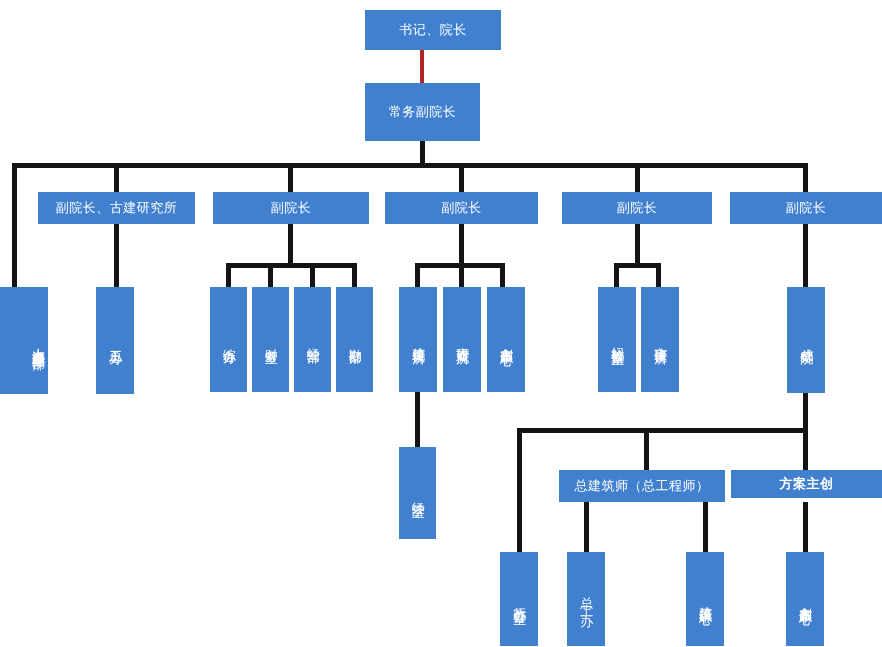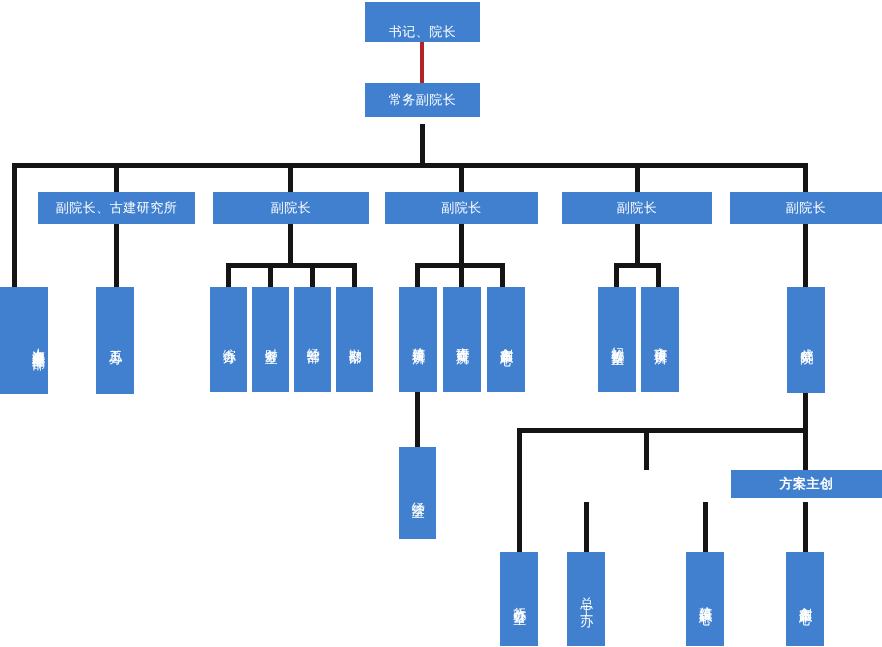--- a/index.html
+++ b/index.html
@@ -112,25 +112,25 @@
 
   <div class="conn" style="left:644px; top:428px; width:5px; height:42px;"></div>
 
   <div class="conn" style="left:803px; top:428px; width:5px; height:42px;"></div>
 
   <div class="conn" style="left:584px; top:502px; width:5px; height:51px;"></div>
   <div class="conn" style="left:703px; top:502px; width:5px; height:51px;"></div>
 
   <div class="conn" style="left:803px; top:502px; width:5px; height:51px;"></div>
 
-  <div class="node h" style="left:365px; top:2px; width:115px; height:40px;align-items:flex-end;">
+  <div class="node h" style="left:365px; top:10px; width:136px; height:40px;">
     <span>书记、院长</span>
   </div>
 
-  <div class="node h" style="left:365px; top:83px; width:115px; height:34px;text-align:center;">
+  <div class="node h" style="left:365px; top:83px; width:115px; height:58px;text-align:center;">
     <span>常务副院长</span>
   </div>
 
   <div class="node h" style="left:38px; top:192px; width:157px; height:32px;">
     <span>副院长、古建研究所</span>
   </div>
   <div class="node h" style="left:213px; top:192px; width:156px; height:32px;">
     <span>副院长</span>
   </div>
   <div class="node h" style="left:385px; top:192px; width:153px; height:32px;">
@@ -183,20 +183,23 @@
   </div>
 
   <div class="node v" style="left:787px; top:287px; width:38px; height:106px;">
     <span>成都分院</span>
   </div>
 
   <div class="node v" style="left:399px; top:447px; width:37px; height:92px;">
     <span>经济室</span>
   </div>
 
+  <div class="node h" style="left:559px; top:470px; width:166px; height:32px;">
+    <span>总建筑师（总工程师）</span>
+  </div>
   <div class="node h" style="left:731px; top:470px; width:151px; height:28px;font-weight:bold;">
     <span>方案主创</span>
   </div>
 
   <div class="node v" style="left:500px; top:552px; width:38px; height:94px;">
     <span>行政办公室</span>
   </div>
   <div class="node v spaced" style="left:567px; top:552px; width:38px; height:94px;">
     <span>总工办</span>
   </div>

